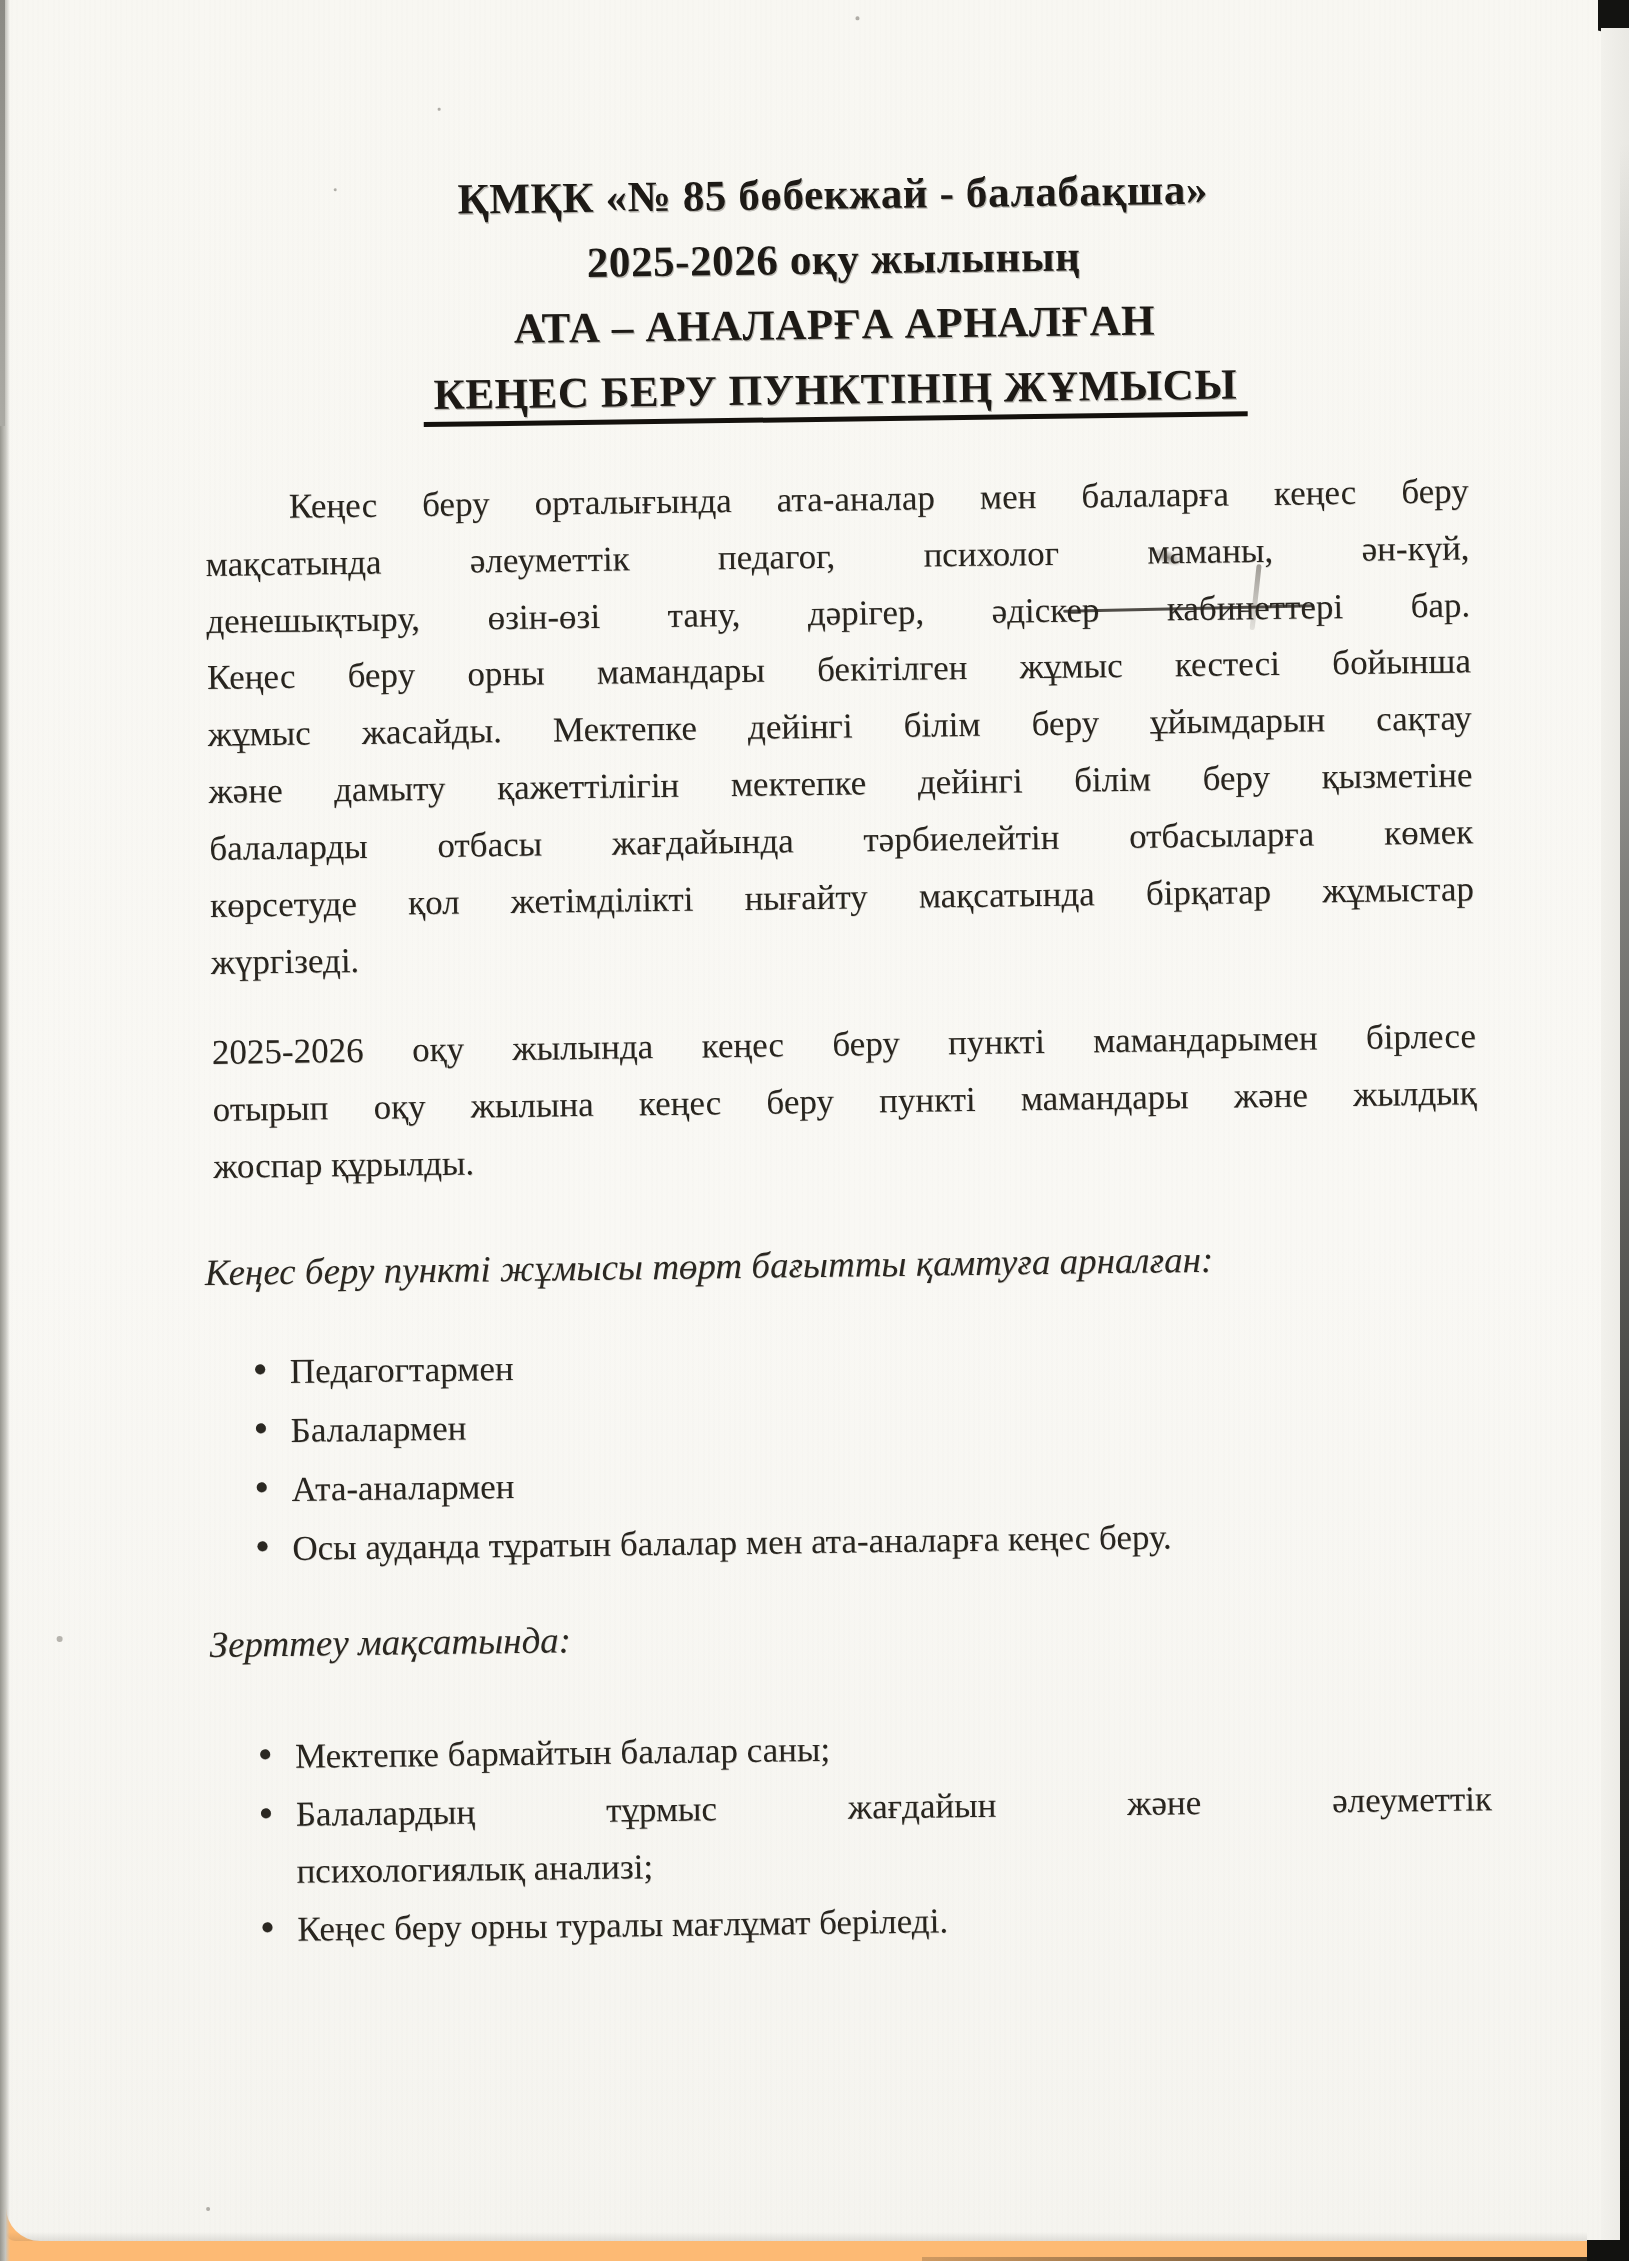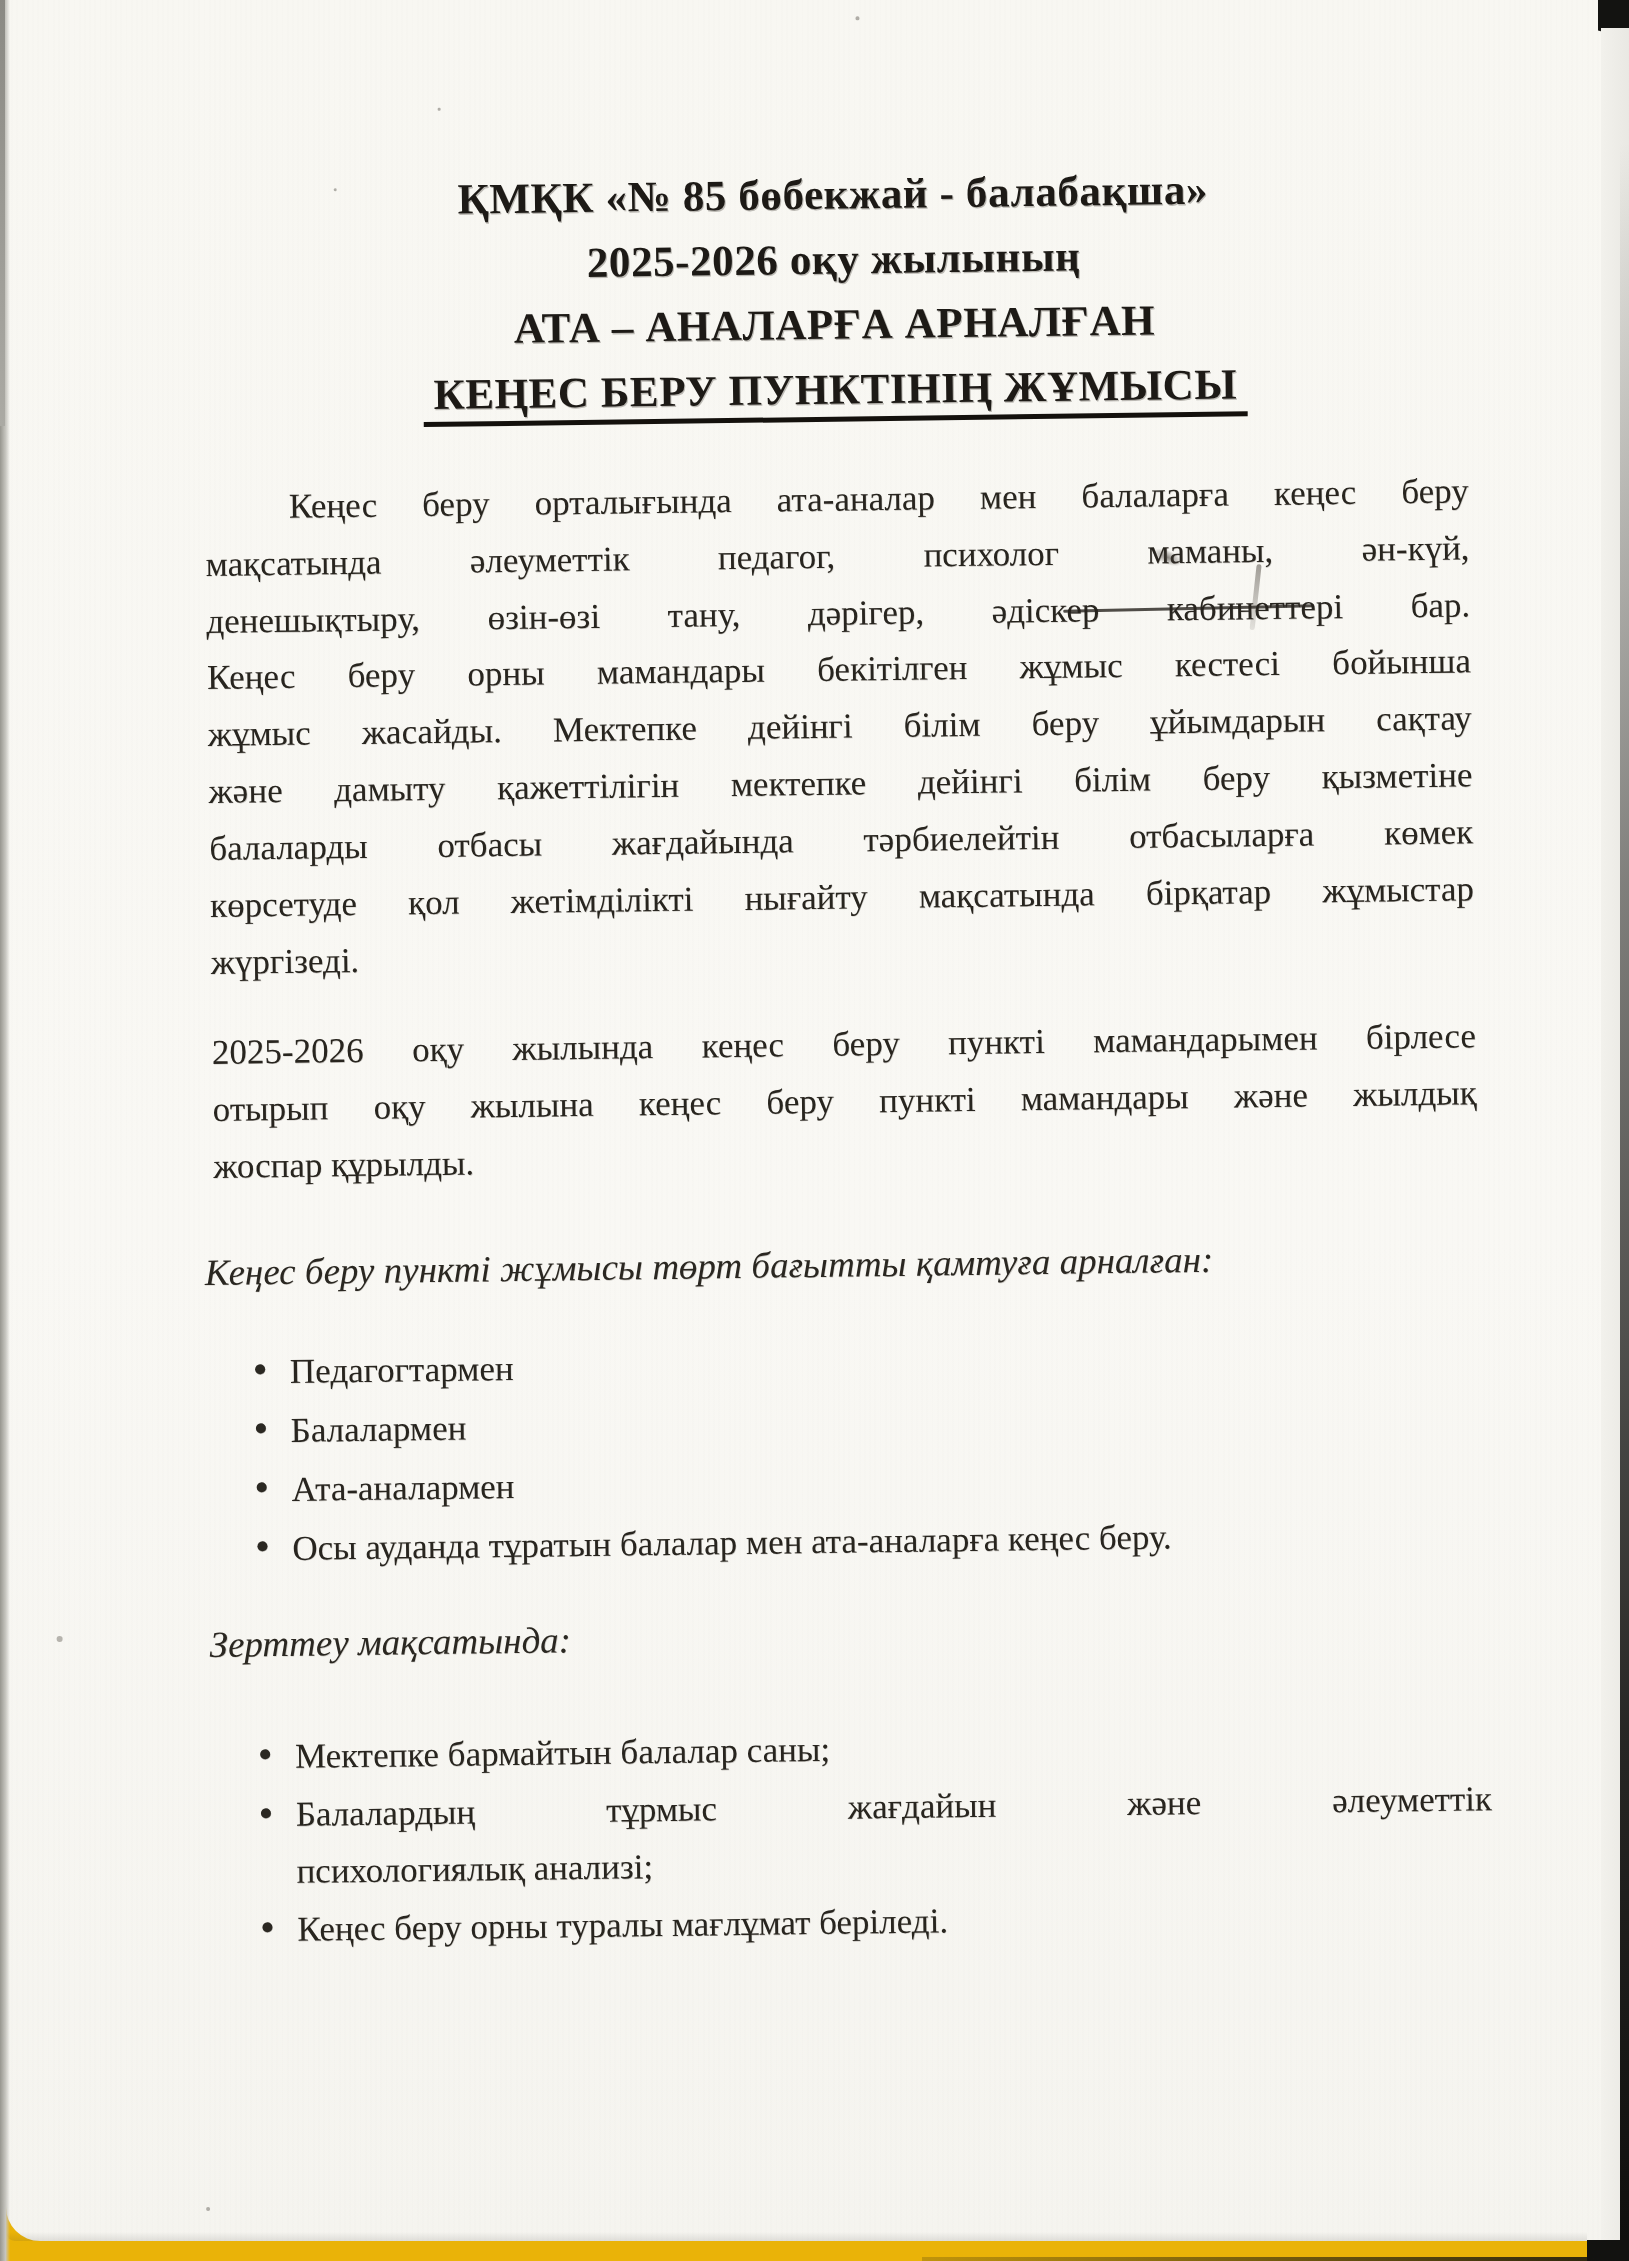--- a/index.html
+++ b/index.html
@@ -1,18 +1,18 @@
 <!DOCTYPE html>
 <html style="font-size:10.3px"><head>
 <meta charset="utf-8">
 <style>
   html,body{margin:0;padding:0;background:#dddcd7;}
   .stage{
     position:relative;width:1630px;height:2261px;overflow:hidden;
-    background:#eab308;
+    background:#fdba74;
     font-family:"Liberation Serif","DejaVu Serif",serif;
   }
   .paper{
     position:absolute;left:6.4px;top:0;width:1595px;height:2241px;
     background:
       repeating-linear-gradient(90deg, rgba(120,118,110,0.012) 0 1.9px, rgba(255,255,255,0) 1.9px 5.2px),
       linear-gradient(180deg,#f8f7f2 0%,#f9f8f4 55%,#f5f4ef 100%);
     border-bottom-left-radius:34px;
     z-index:1;
   }

